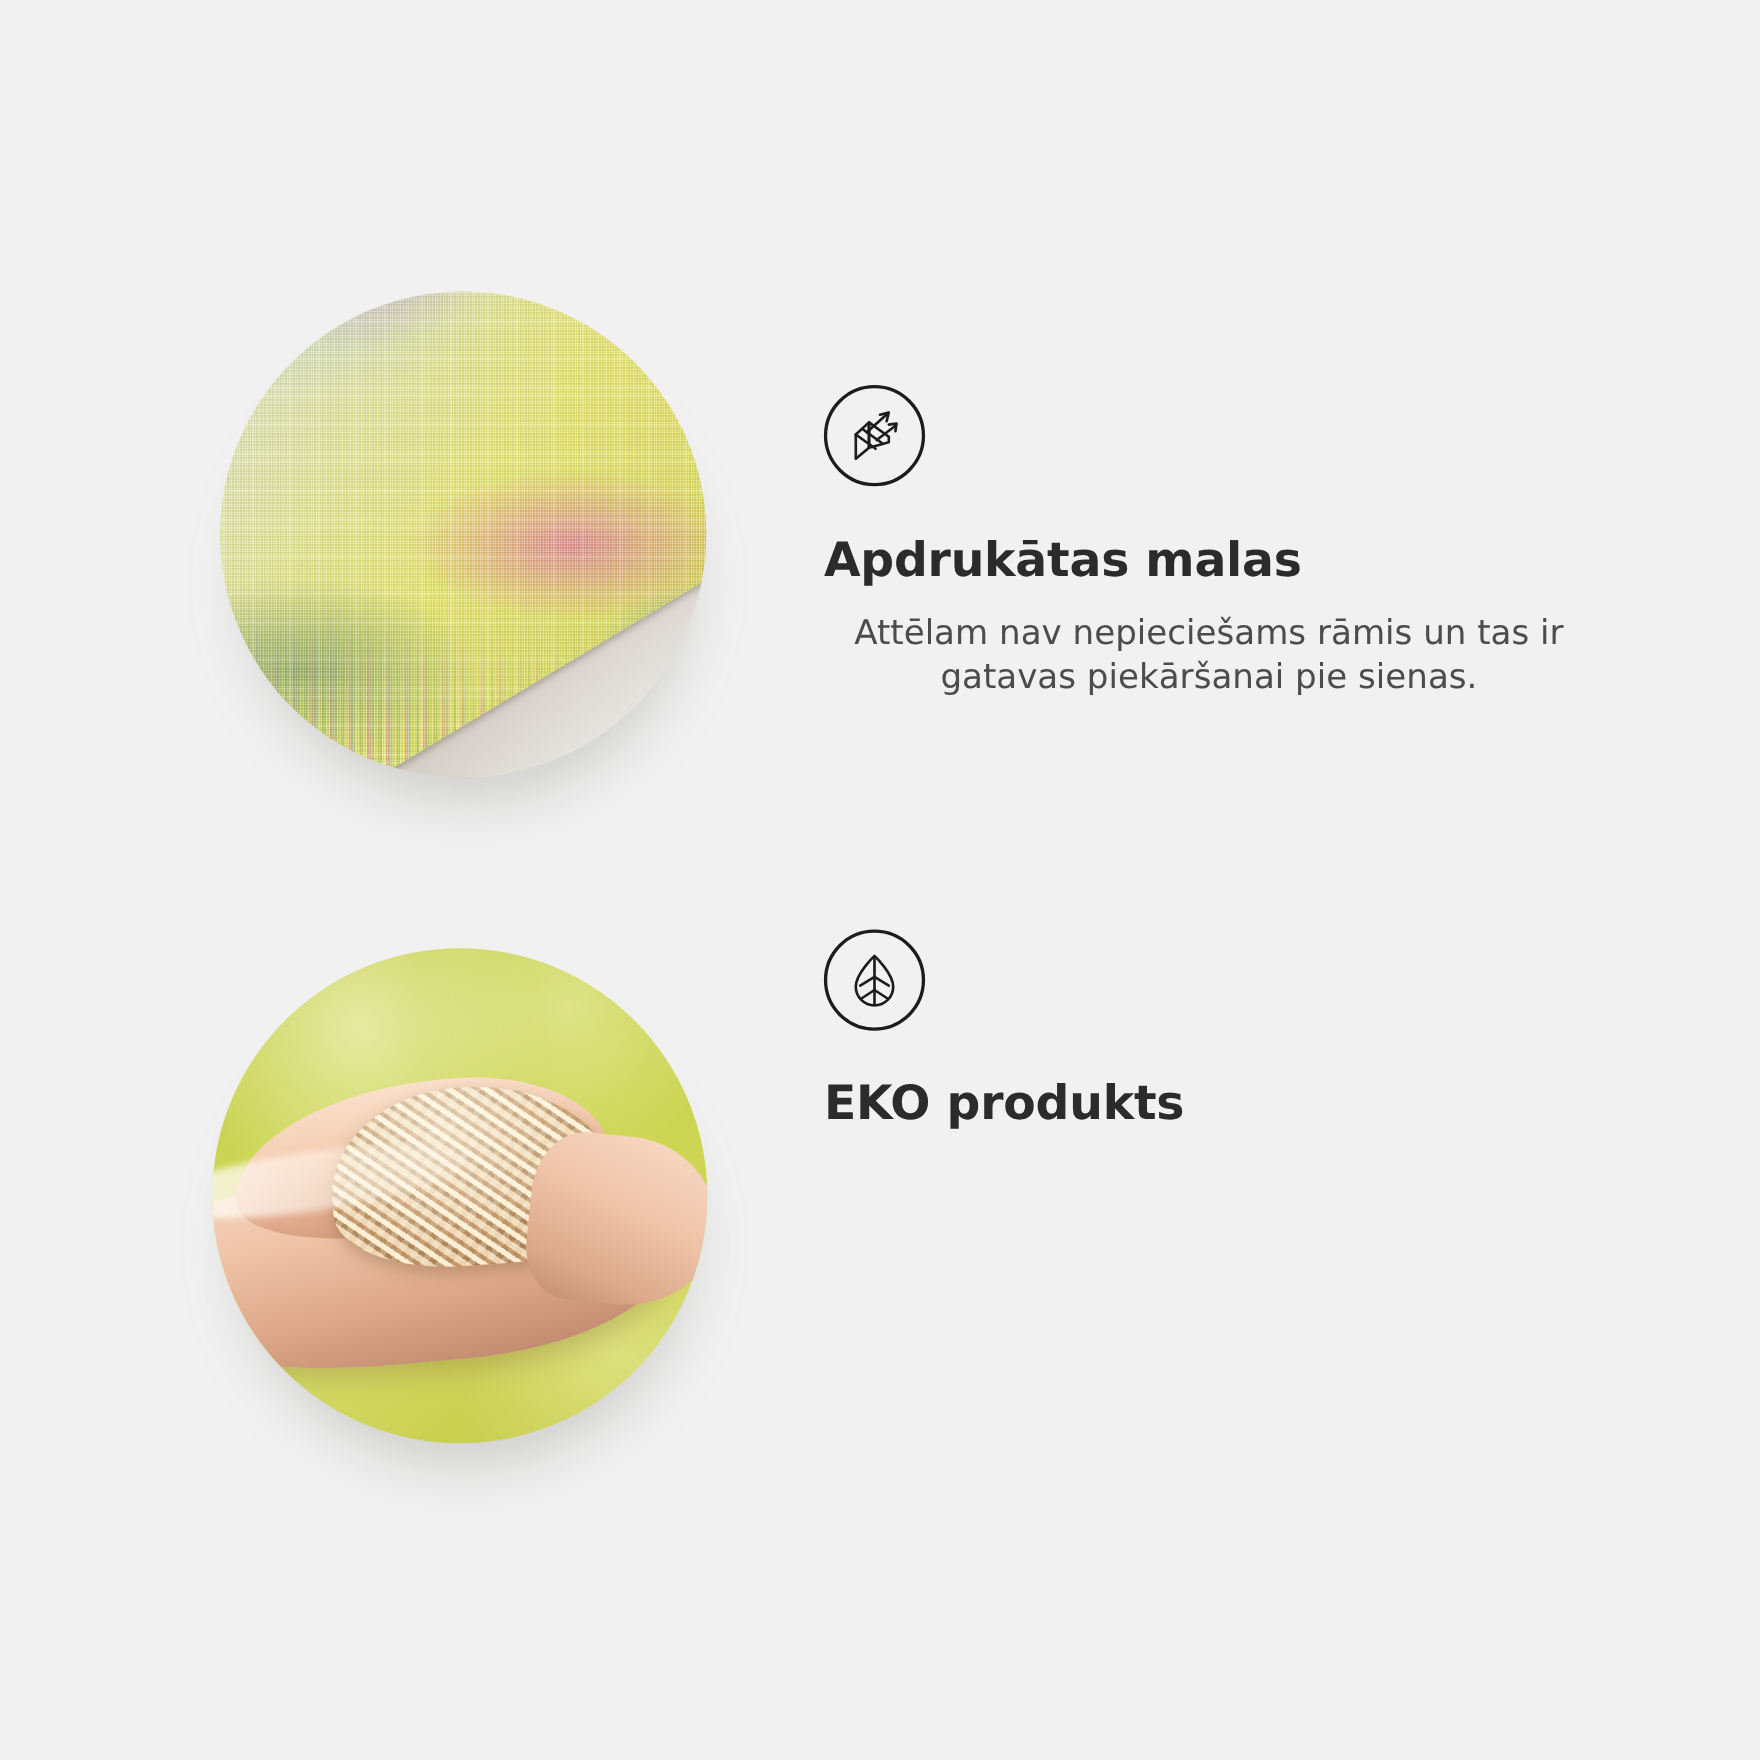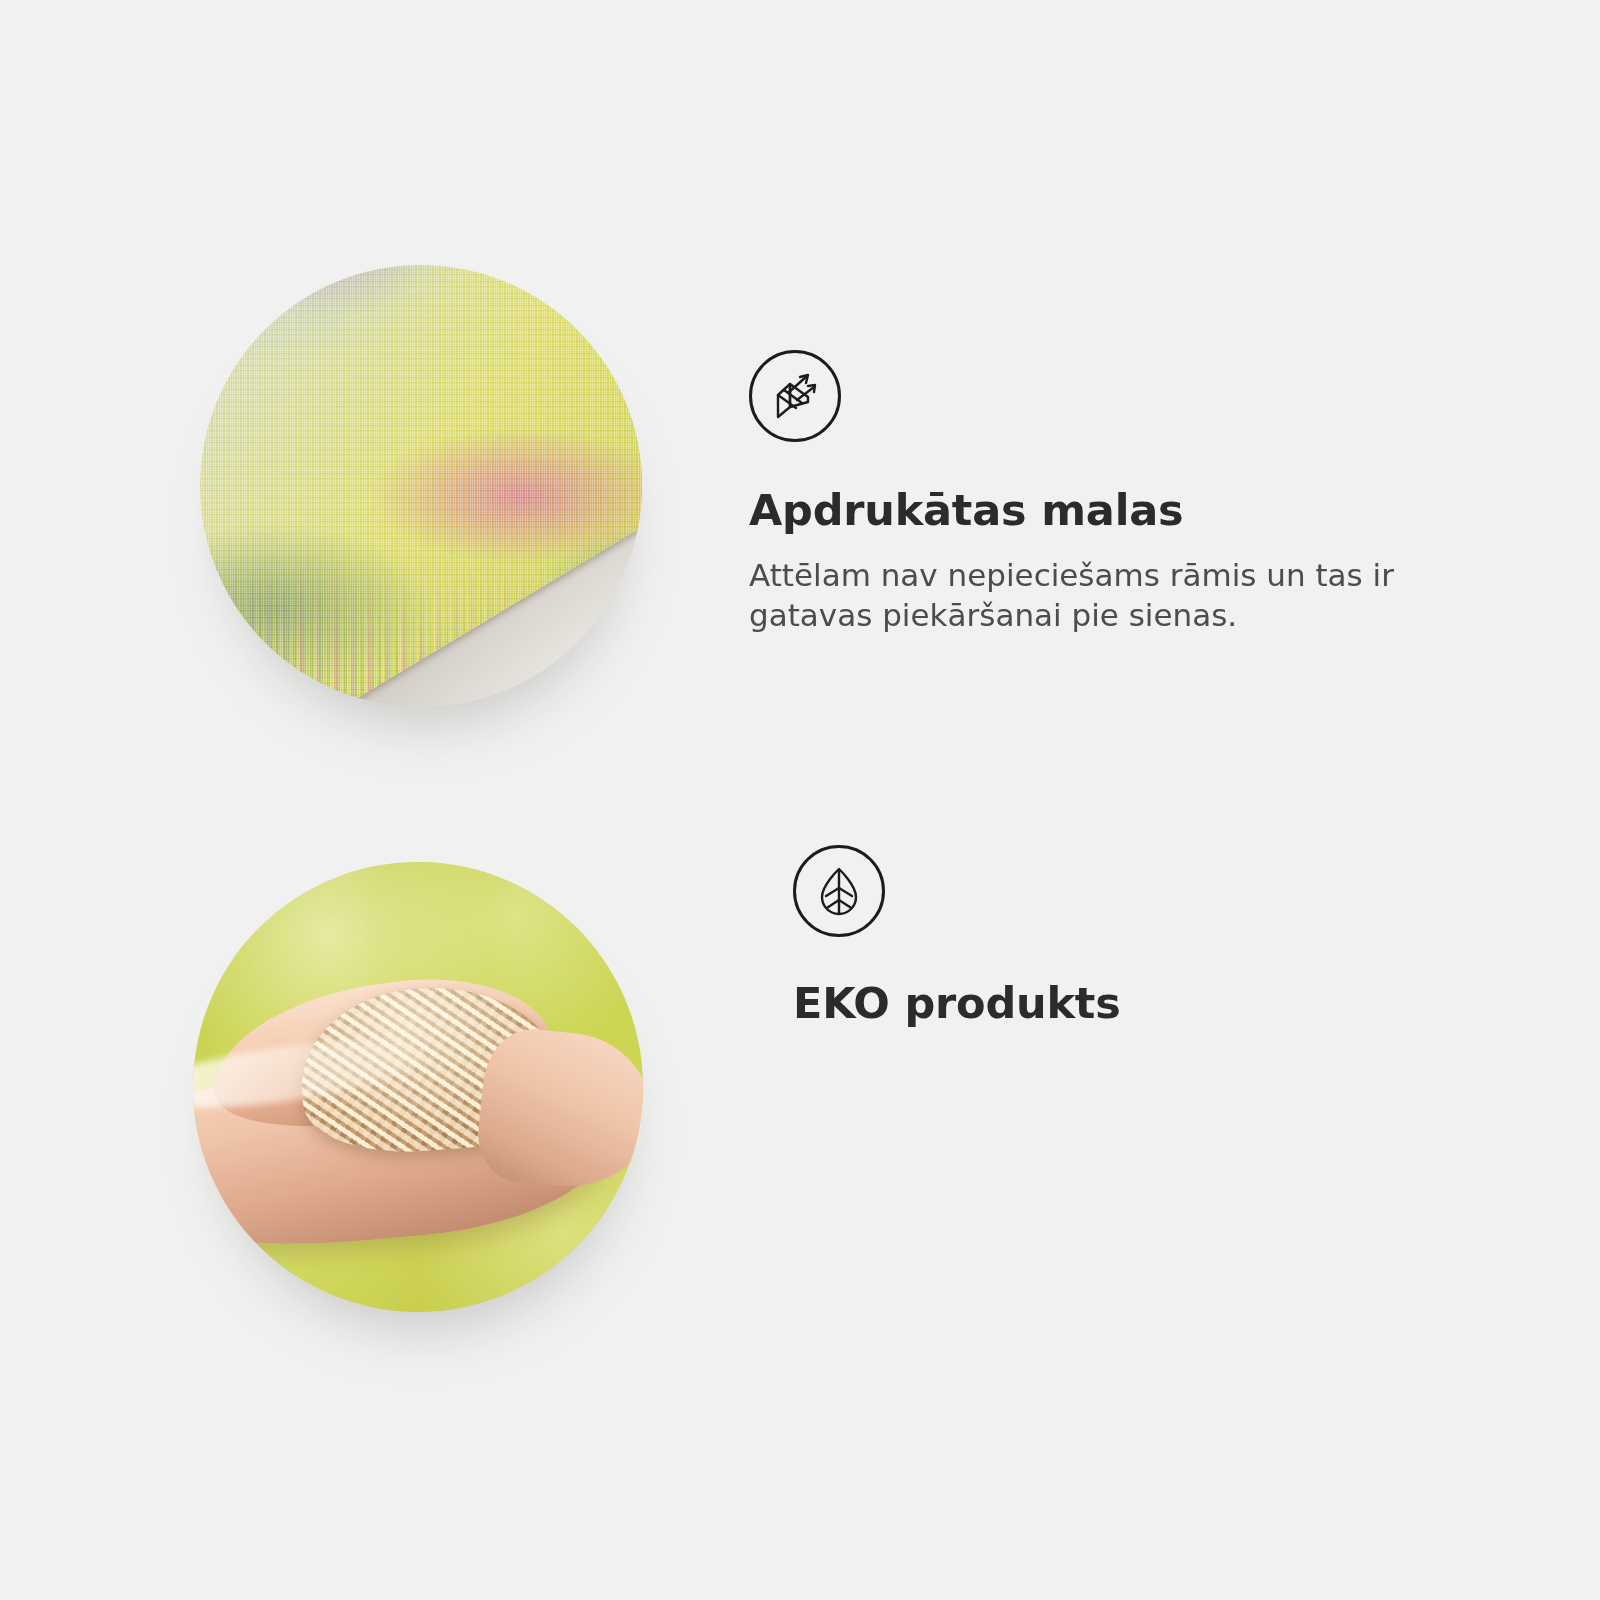--- a/index.html
+++ b/index.html
@@ -259,21 +259,21 @@
     background: radial-gradient(ellipse at 40% 24%, rgba(255,252,238,0.55) 0%, rgba(255,252,238,0) 60%);
   }
 
   
   .content {
     position: absolute;
     left: 749px;
     width: 740px;
   }
   .content-1 { top: 110px; }
-  .content-2 { top: 5px; margin-left: 44px; }
+  .content-2 { top: 5px; }
 
   .icon-badge {
     width: 92px;
     height: 92px;
     border-radius: 50%;
     border: 3px solid #1c1c1c;
     display: flex;
     align-items: center;
     justify-content: center;
     box-sizing: border-box;
@@ -295,21 +295,21 @@
   .feature-body {
     margin: 0;
     padding: 0;
     font-family: "DejaVu Sans", sans-serif;
     font-weight: normal;
     font-size: 31px;
     line-height: 1.30;
     color: #4c4c4c;
     max-width: 722px;
   }
-  .body-1 { margin-top: 22px; max-width: 700px; }
+  .body-1 { margin-top: 22px; max-width: 700px; text-align: center; }
   .body-2 { margin-top: 20px; max-width: 712px; }
 </style>
 </head>
 <body>
 
 <div class="page">
 
   <section class="feature feature-1">
 
     <div class="media-wrap media-1">

